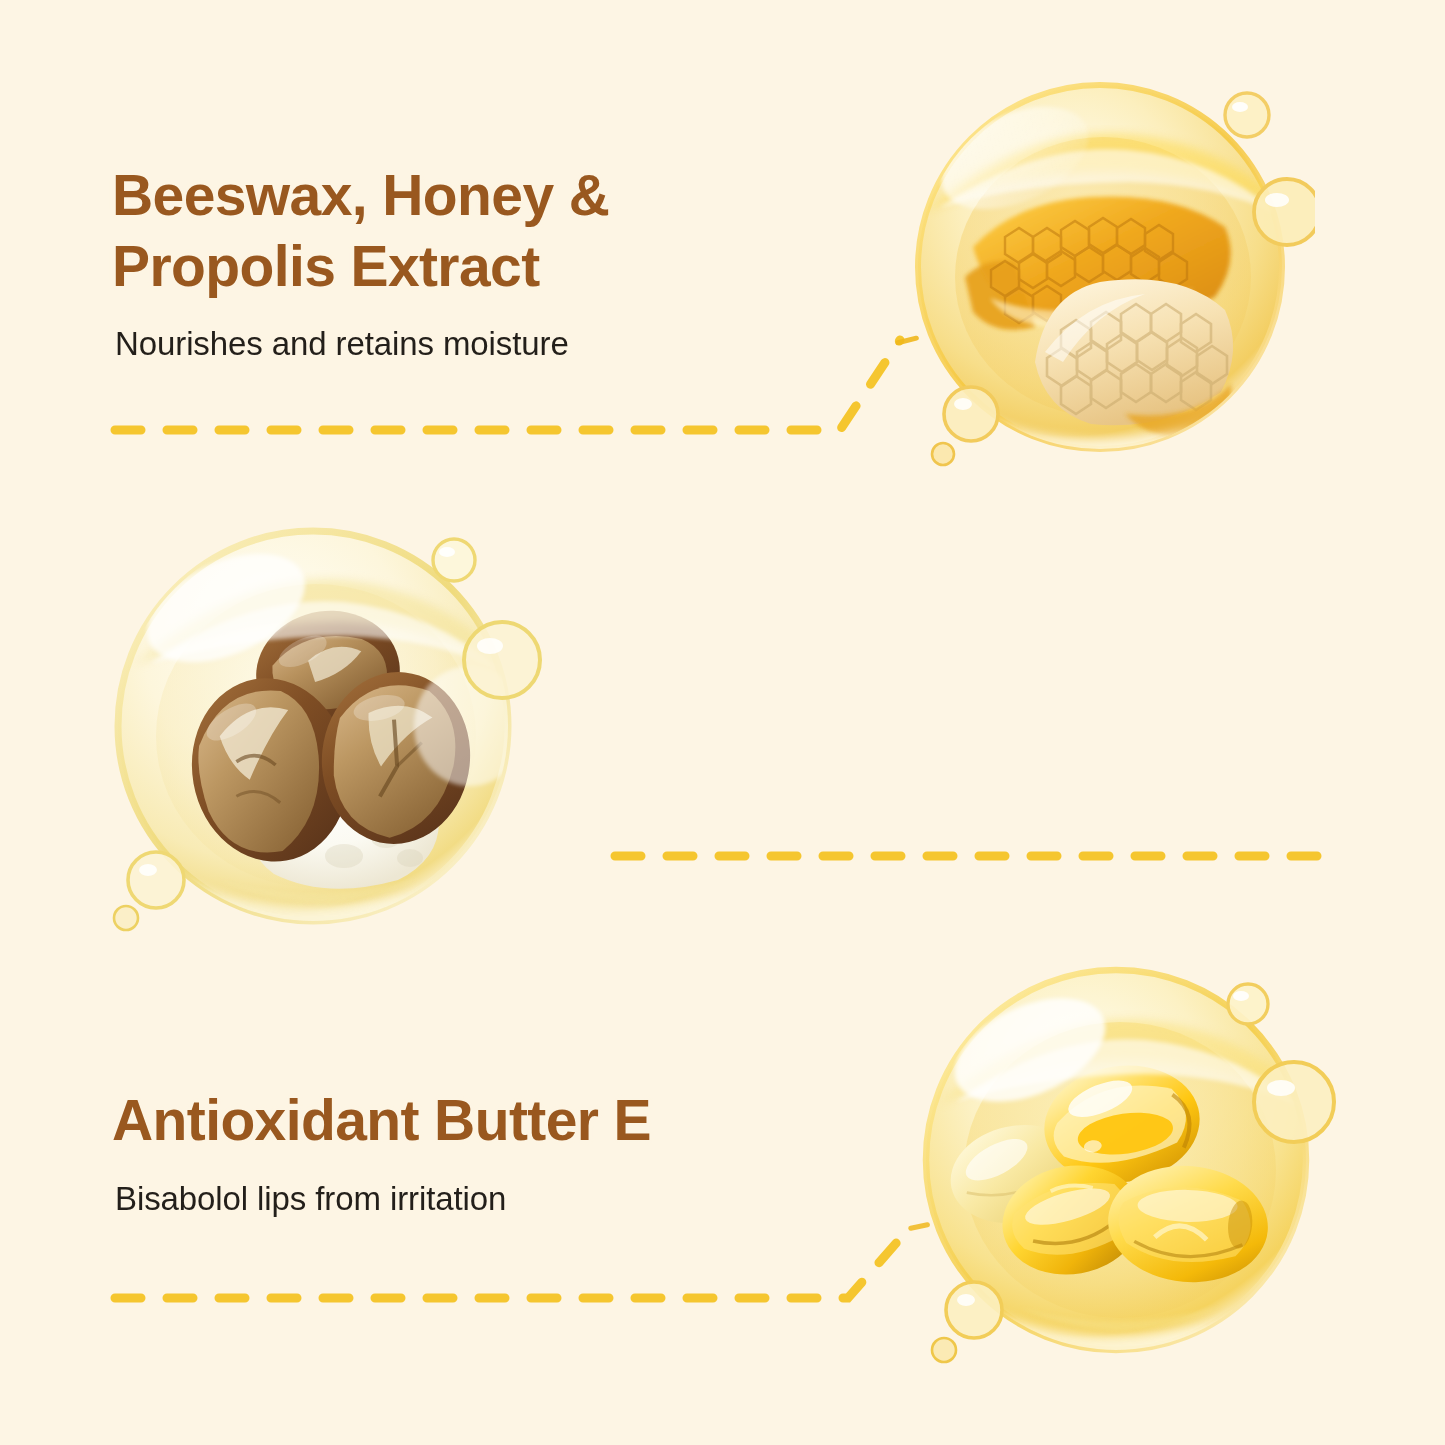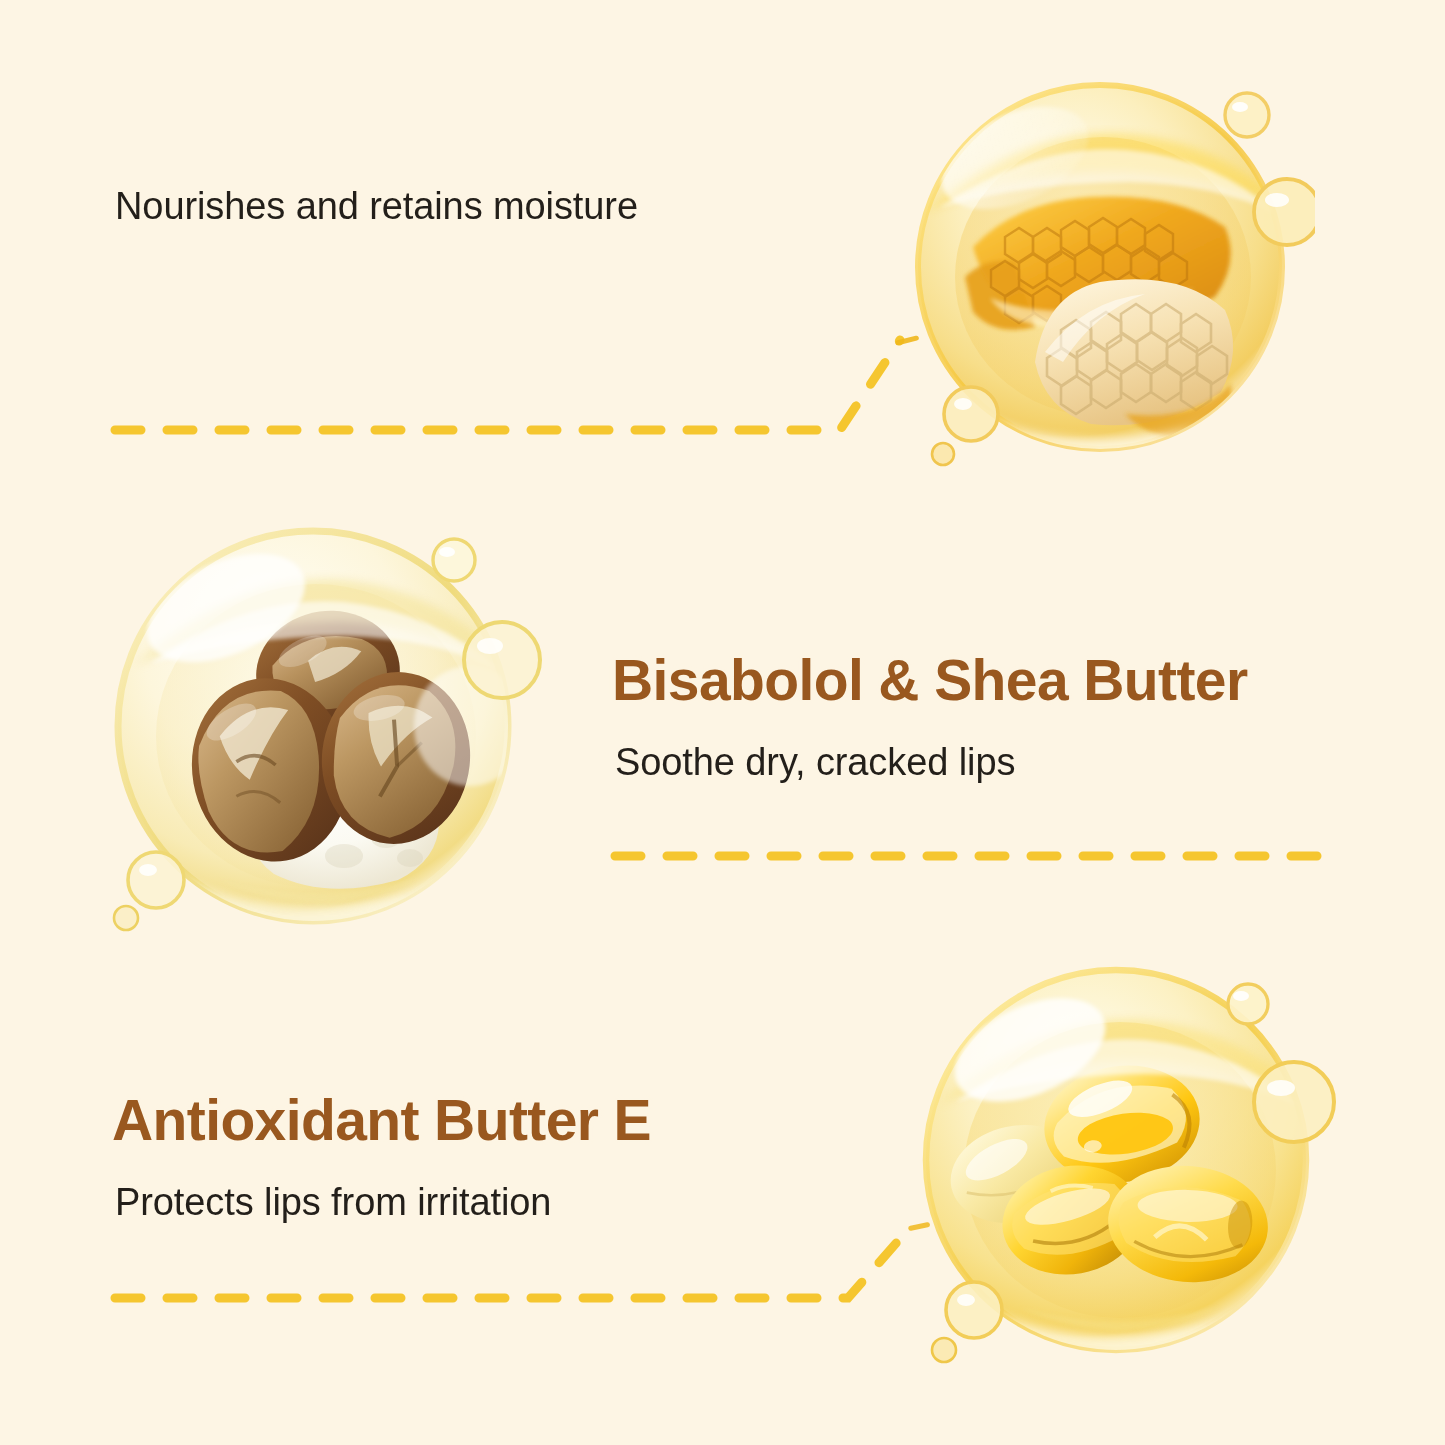--- a/index.html
+++ b/index.html
@@ -26,21 +26,21 @@
     letter-spacing: -0.6px;
     margin: 0;
     text-shadow:
        0 0  7px #FDF5E4,
        1px 1px 4px #FDF5E4,
       -1px -1px 4px #FDF5E4;
     white-space: pre-line;
   }
   .subheading {
     color: #231F1A;
-    font-size: 38px;
+    font-size: 33px;
     font-weight: normal;
     line-height: 1.3;
     letter-spacing: -0.1px;
     margin: 0;
   }
 
   #block-beeswax   { left: 112px; top: 160px;  width: 700px; }
   #block-beeswax .subheading { margin-top: 22px; margin-left: 3px; }
 
   #block-bisabolol { left: 612px; top: 645px;  width: 760px; }
@@ -451,26 +451,24 @@
 
         <circle cx="36" cy="398" r="12" fill="#FBE9AE" opacity=".9"></circle>
         <circle cx="36" cy="398" r="12" fill="none" stroke="#EFC749" stroke-width="2.6"></circle>
 
         <rect x="0" y="272" width="22" height="5" rx="2.5" fill="#F0B71C" transform="rotate(-12 11 274)" opacity=".85"></rect>
       </g>
     </svg>
   </div>
 
   <div id="block-beeswax" class="block">
+    <h2 class="heading">Beeswax, Honey &amp;
+Propolis Extract</h2>
     <p class="subheading">Nourishes and retains moisture</p>
   </div>
 
-  <div id="block-bisabolol" class="block">
-    <h2 class="heading">Bisabolol &amp; Shea Butter</h2>
-    <p class="subheading">Soothe dry, cracked lips</p>
-  </div>
 
   <div id="block-vitamine" class="block">
     <h2 class="heading">Antioxidant Butter E</h2>
-    <p class="subheading">Protects lips from irritation</p>
+    <p class="subheading">Bisabolol lips from irritation</p>
   </div>
 
 </div>
 
 </body></html>

